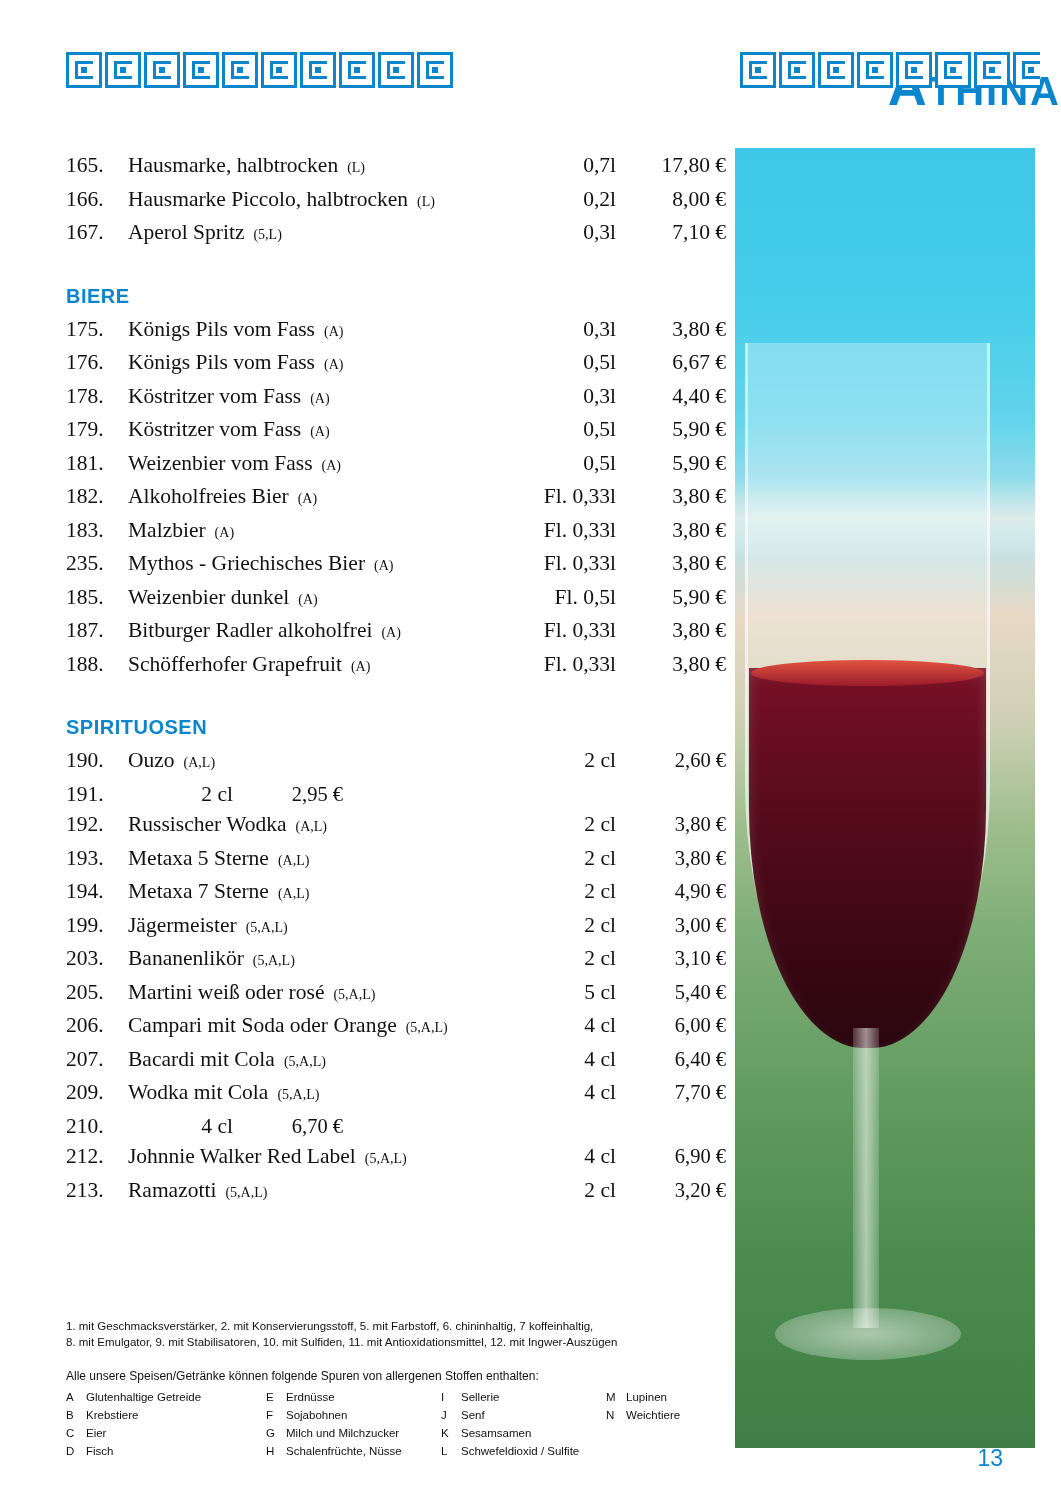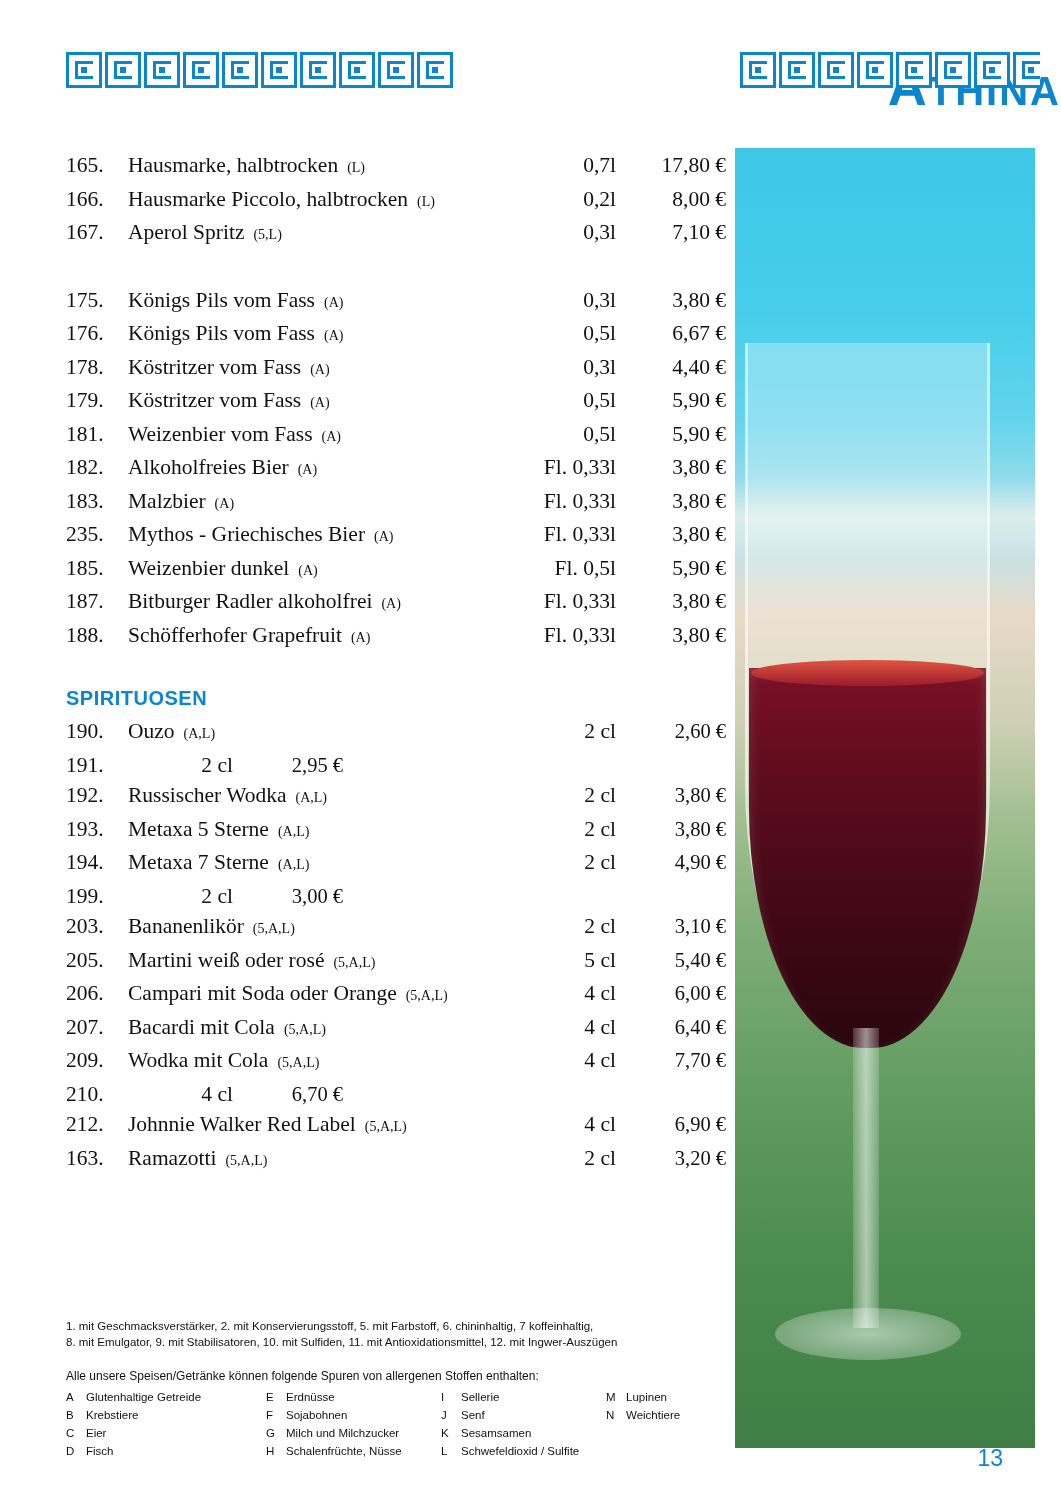--- a/index.html
+++ b/index.html
@@ -308,20 +308,21 @@
         </div>
         <div class="row">
           <span class="num">167.</span>
           <span class="name"><span>Aperol Spritz</span><span class="allerg">(5,L)</span></span>
           <span class="size">0,3l</span>
           <span class="price">7,10 €</span>
         </div>
       </div>
     </div>
     <div class="section">
+      <div class="section-title">BIERE</div>
       <div class="rows">
         <div class="row">
           <span class="num">175.</span>
           <span class="name"><span>Königs Pils vom Fass</span><span class="allerg">(A)</span></span>
           <span class="size">0,3l</span>
           <span class="price">3,80 €</span>
         </div>
         <div class="row">
           <span class="num">176.</span>
           <span class="name"><span>Königs Pils vom Fass</span><span class="allerg">(A)</span></span>
@@ -411,20 +412,21 @@
           <span class="price">3,80 €</span>
         </div>
         <div class="row">
           <span class="num">194.</span>
           <span class="name"><span>Metaxa 7 Sterne</span><span class="allerg">(A,L)</span></span>
           <span class="size">2 cl</span>
           <span class="price">4,90 €</span>
         </div>
         <div class="row">
           <span class="num">199.</span>
+          <span class="name"><span>Jägermeister</span><span class="allerg">(5,A,L)</span></span>
           <span class="size">2 cl</span>
           <span class="price">3,00 €</span>
         </div>
         <div class="row">
           <span class="num">203.</span>
           <span class="name"><span>Bananenlikör</span><span class="allerg">(5,A,L)</span></span>
           <span class="size">2 cl</span>
           <span class="price">3,10 €</span>
         </div>
         <div class="row">
@@ -456,21 +458,21 @@
           <span class="size">4 cl</span>
           <span class="price">6,70 €</span>
         </div>
         <div class="row">
           <span class="num">212.</span>
           <span class="name"><span>Johnnie Walker Red Label</span><span class="allerg">(5,A,L)</span></span>
           <span class="size">4 cl</span>
           <span class="price">6,90 €</span>
         </div>
         <div class="row">
-          <span class="num">163.</span>
+          <span class="num">213.</span>
           <span class="name"><span>Ramazotti</span><span class="allerg">(5,A,L)</span></span>
           <span class="size">2 cl</span>
           <span class="price">3,20 €</span>
         </div>
       </div>
     </div>
   </div>
 
 <div class="footnotes">
   <div class="fn-line">1. mit Geschmacksverstärker, 2. mit Konservierungsstoff, 5. mit Farbstoff, 6. chininhaltig, 7 koffeinhaltig,</div>

